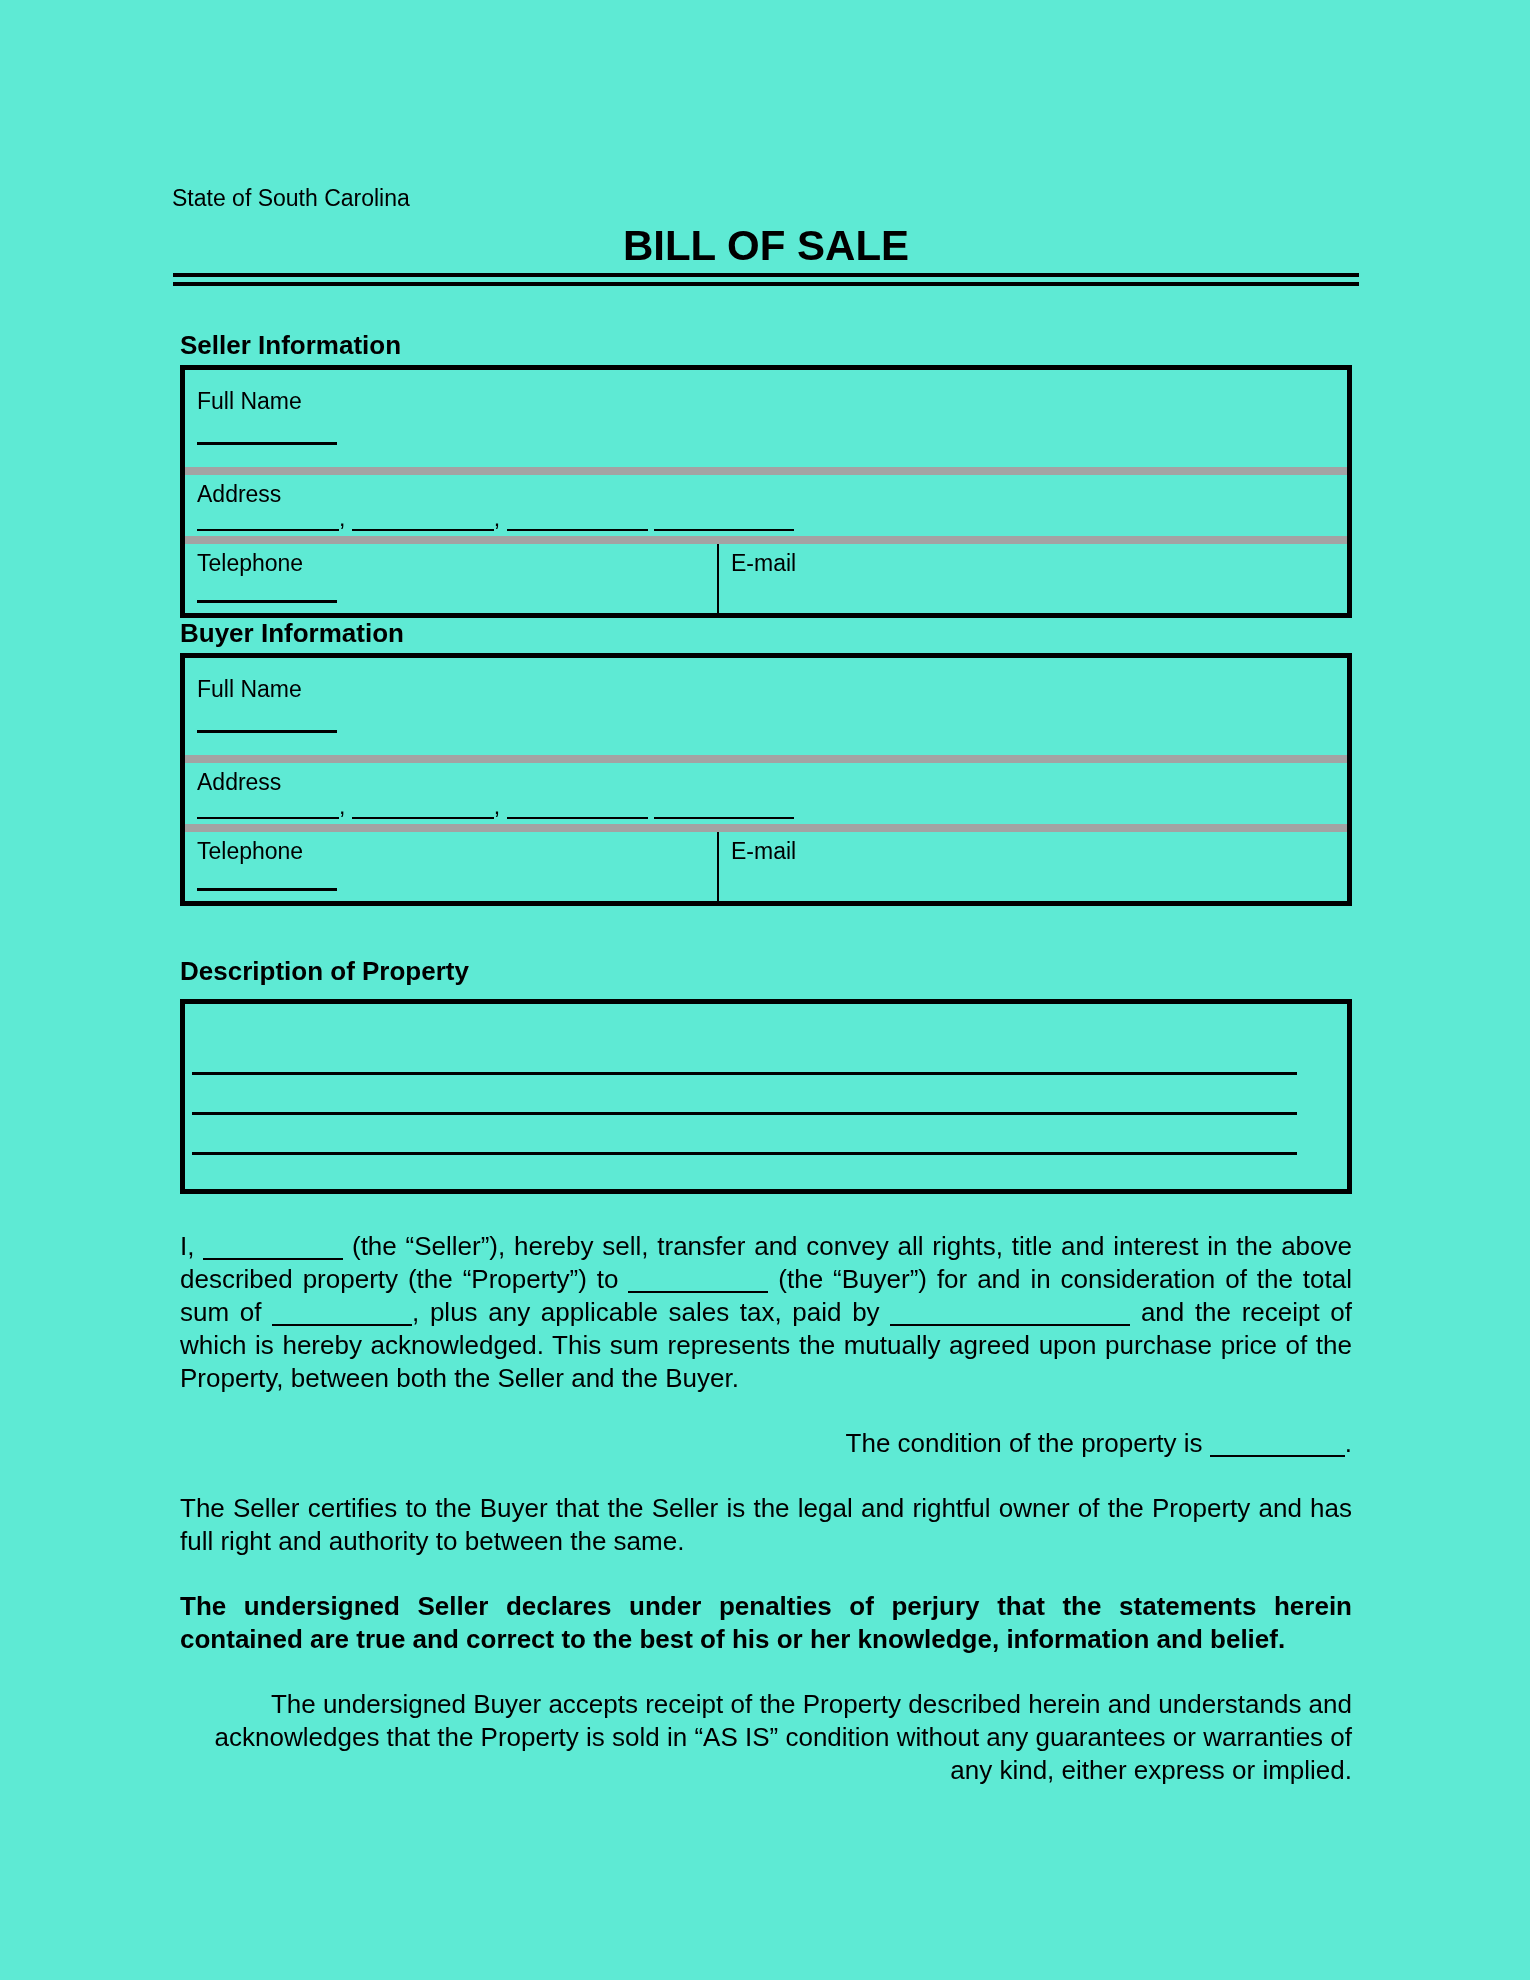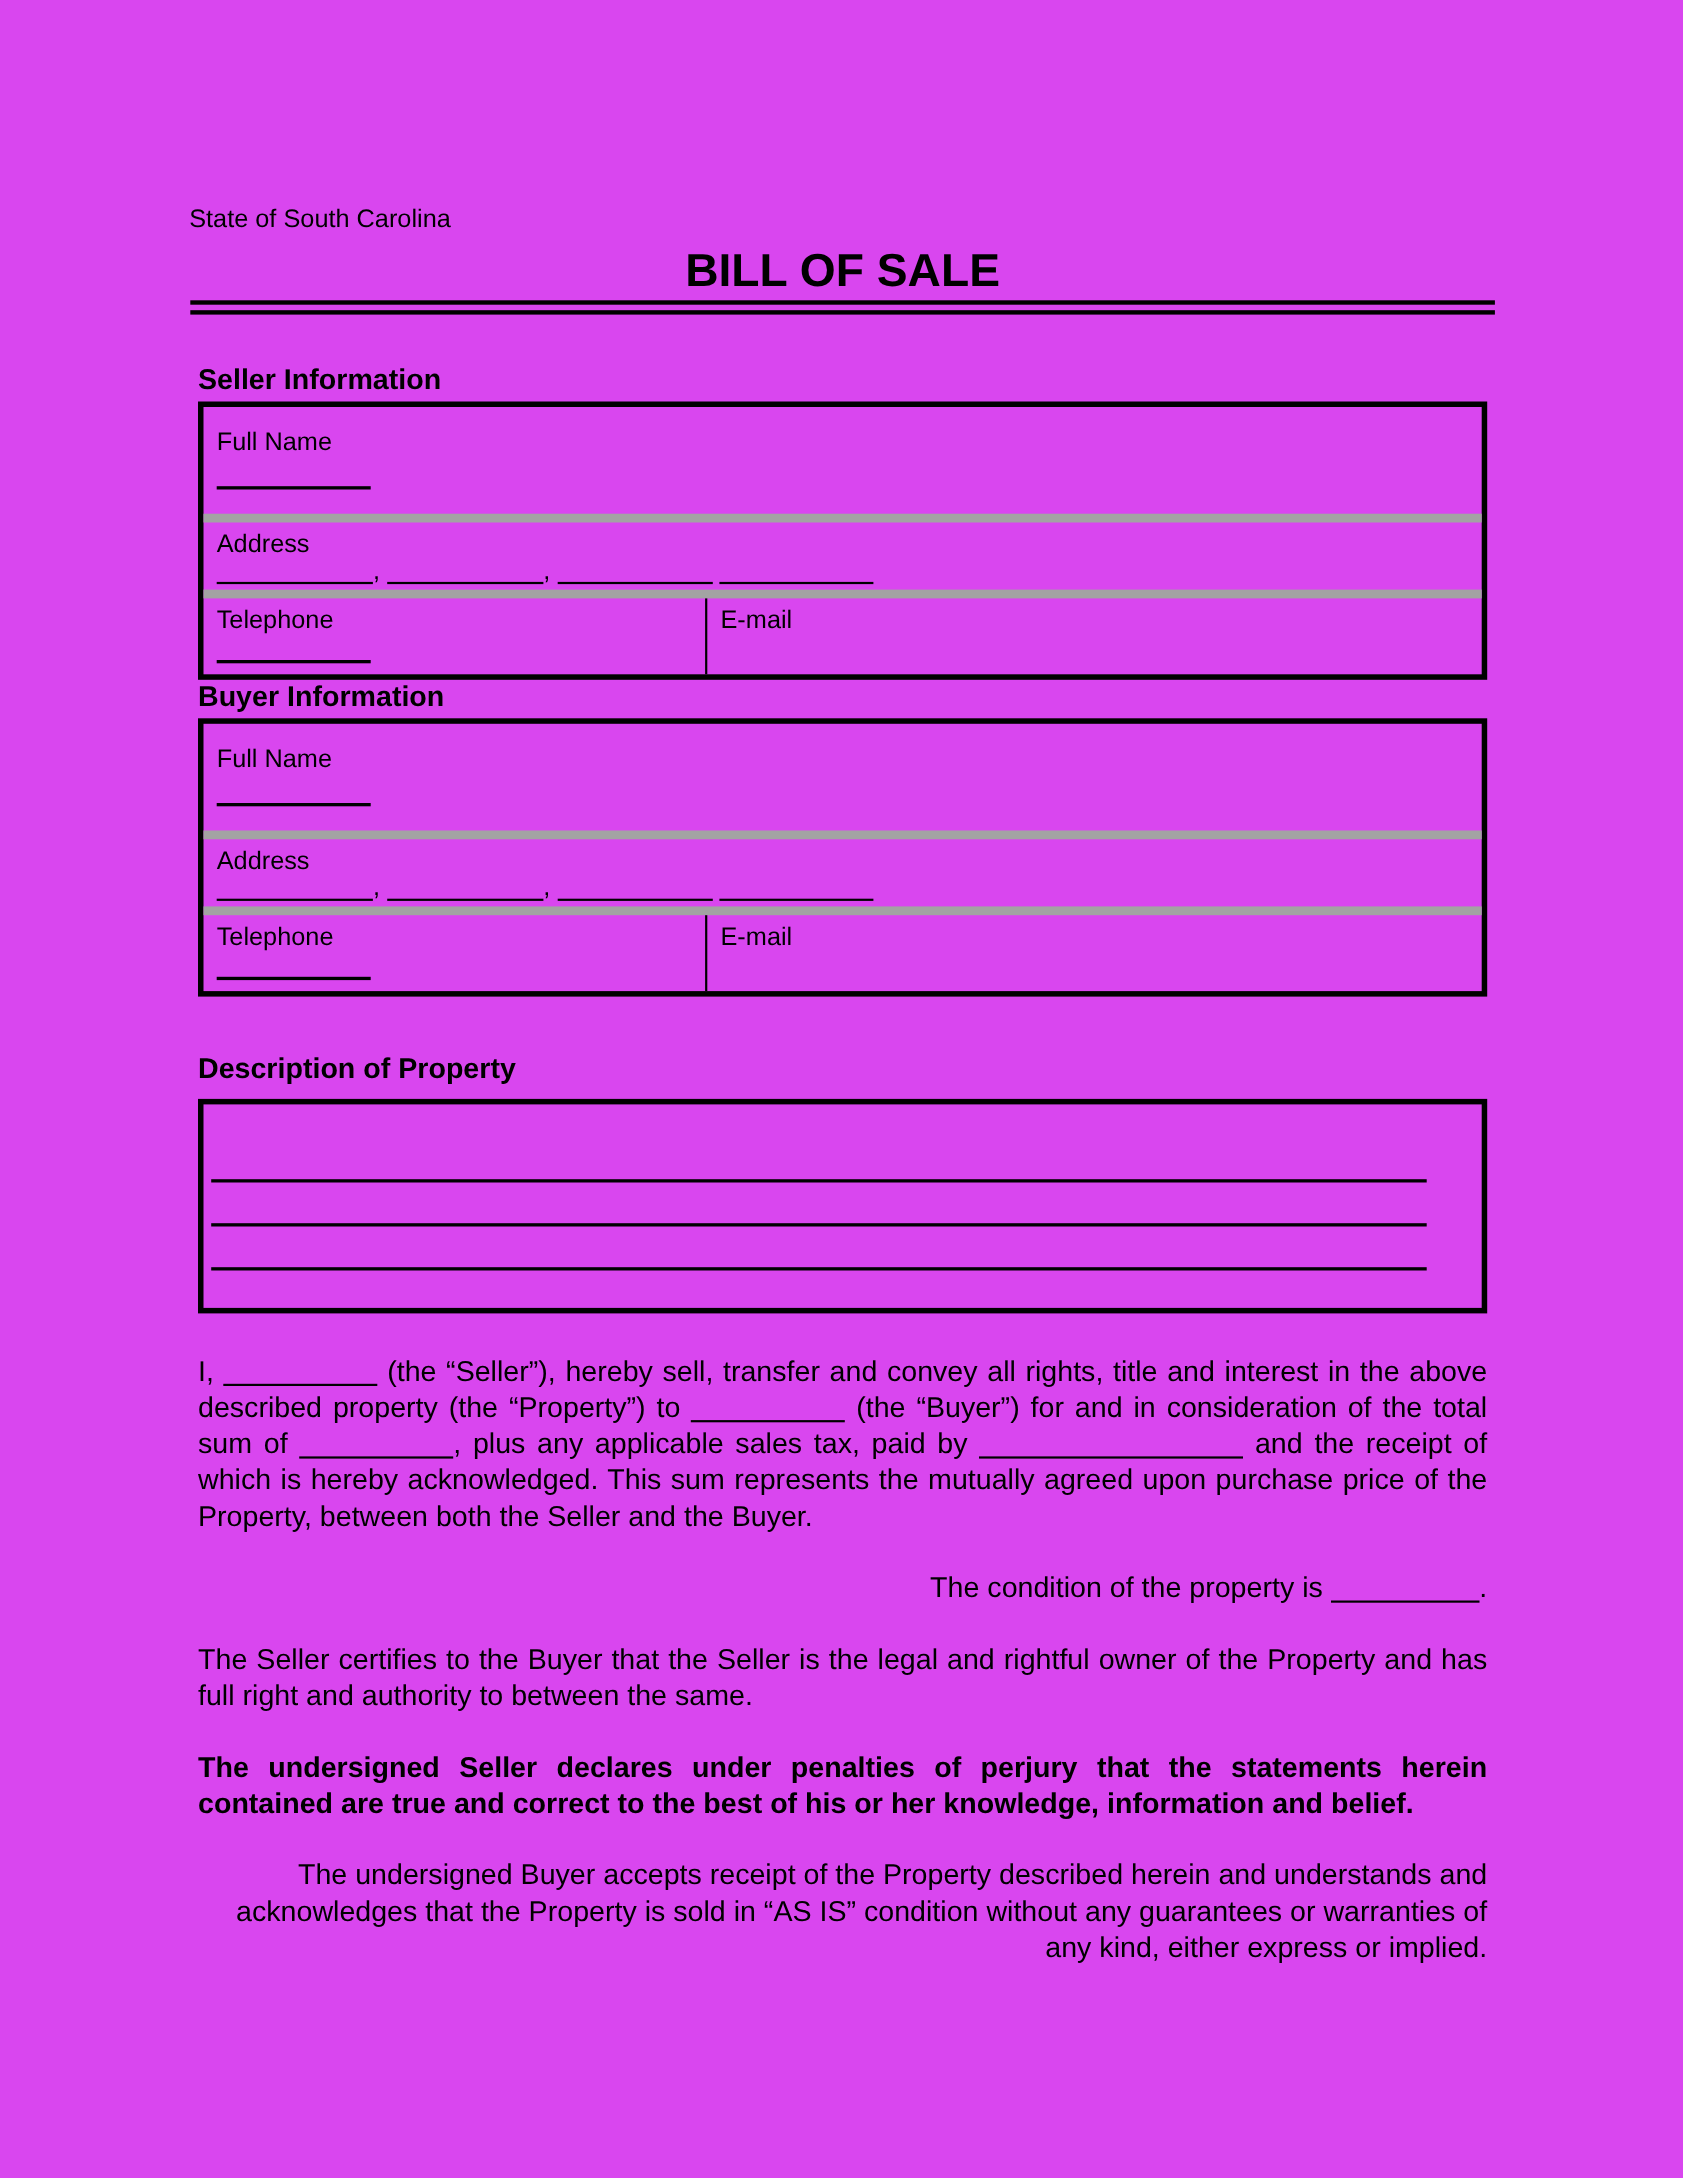--- a/index.html
+++ b/index.html
@@ -1,38 +1,38 @@
 <!DOCTYPE html>
 <html><head>
 <meta charset="utf-8">
 <style>
   html,body{margin:0;padding:0;background:#888;}
   .page{
-    width:1530px;height:1980px;background:#d946ef;margin:0 auto;position:relative;
+    width:1530px;height:1980px;background:#5eead4;margin:0 auto;position:relative;
     font-family:"Liberation Sans","DejaVu Sans",sans-serif;color:#000;
   }
   .content{margin-left:180px;width:1172px;padding-top:184px;}
 
   .state-label{font-size:23px;line-height:28px;margin-left:-8px;}
   .doc-title{font-size:42px;line-height:48px;font-weight:bold;text-align:center;margin:10px 0 0 0;}
   .double-rule{height:5px;border-top:4px solid #000;border-bottom:4px solid #000;margin:3px 0 0 -7px;width:1186px;}
 
   .section-heading{font-size:26px;line-height:30px;font-weight:bold;margin:0;}
   .h-seller{margin-top:44px;}
   .h-buyer{}
   .h-property{margin-top:50px;}
 
   .info-table{width:1172px;box-sizing:border-box;border:5px solid #000;margin-top:5px;}
   .row{box-sizing:border-box;display:flex;flex-direction:column;margin-top:12px;}
   .row + .row{border-top:8px solid #a3a3a3;}
   .row-name{height:73px;padding:6px 12px 10px;}
   .row-address{height:57px;padding:6px 12px 8px;}
   .row-contact{height:77px;flex-direction:row;padding:0;}
   .cell{box-sizing:border-box;display:flex;flex-direction:column;padding:6px 12px 10px;}
-  .cell-tel{width:458px;flex:none;border-right:2px solid #000;}
+  .cell-tel{width:534px;flex:none;border-right:2px solid #000;}
   .cell-email{flex:1;}
   .field-label{font-size:23px;line-height:26px;}
   .field-blank{width:140px;height:0;border-bottom:3px solid #000;margin-top:auto;}
   .addr-line{margin-top:auto;font-size:23px;line-height:23px;white-space:nowrap;}
 
   .desc-box{width:1172px;height:195px;box-sizing:border-box;border:5px solid #000;margin-top:13px;}
   .write-line{height:0;border-top:3px solid #000;margin:37px 50px 0 7px;}
   .write-line:first-child{margin-top:68px;}
 
   .paragraphs{margin-top:4px;}

